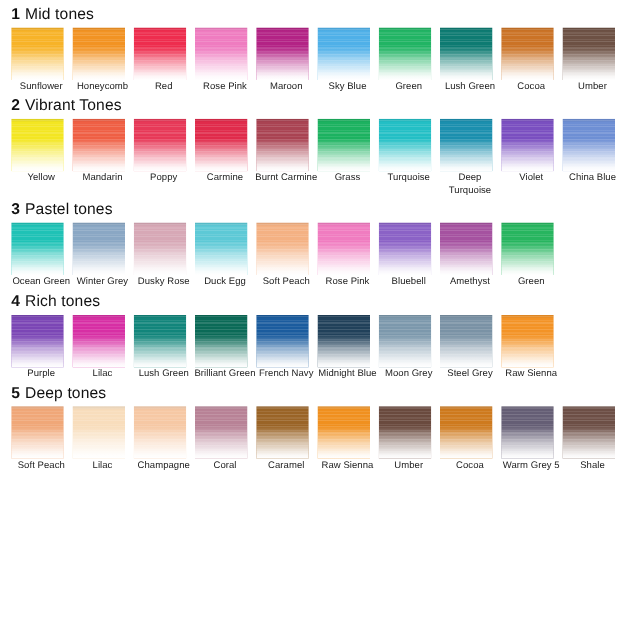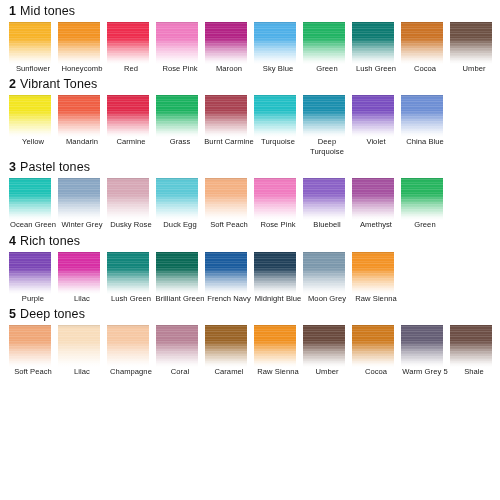--- a/index.html
+++ b/index.html
@@ -226,44 +226,53 @@
           <div class="swatch">
             <div class="body" style="background: rgb(239, 95, 68);"></div>
             <div class="edge"></div>
             <div class="tex"></div>
             <div class="fade"></div>
           </div>
           <div class="swatch-label">Mandarin</div>
         </div>
         <div class="swatch-cell">
           <div class="swatch">
+            <div class="body" style="background: rgb(231, 57, 88);"></div>
+            <div class="edge"></div>
+            <div class="tex"></div>
+            <div class="fade"></div>
+          </div>
+          <div class="swatch-label">Poppy</div>
+        </div>
+        <div class="swatch-cell">
+          <div class="swatch">
             <div class="body" style="background: rgb(224, 43, 75);"></div>
             <div class="edge"></div>
             <div class="tex"></div>
             <div class="fade"></div>
           </div>
           <div class="swatch-label">Carmine</div>
         </div>
         <div class="swatch-cell">
           <div class="swatch">
+            <div class="body" style="background: rgb(169, 67, 82);"></div>
+            <div class="edge"></div>
+            <div class="tex"></div>
+            <div class="fade"></div>
+          </div>
+          <div class="swatch-label">Burnt Carmine</div>
+        </div>
+        <div class="swatch-cell">
+          <div class="swatch">
             <div class="body" style="background: rgb(28, 178, 96);"></div>
             <div class="edge"></div>
             <div class="tex"></div>
             <div class="fade"></div>
           </div>
           <div class="swatch-label">Grass</div>
-        </div>
-        <div class="swatch-cell">
-          <div class="swatch">
-            <div class="body" style="background: rgb(169, 67, 82);"></div>
-            <div class="edge"></div>
-            <div class="tex"></div>
-            <div class="fade"></div>
-          </div>
-          <div class="swatch-label">Burnt Carmine</div>
         </div>
         <div class="swatch-cell">
           <div class="swatch">
             <div class="body" style="background: rgb(35, 191, 197);"></div>
             <div class="edge"></div>
             <div class="tex"></div>
             <div class="fade"></div>
           </div>
           <div class="swatch-label">Turquoise</div>
         </div>
@@ -449,20 +458,29 @@
           <div class="swatch">
             <div class="body" style="background: rgb(124, 152, 172);"></div>
             <div class="edge"></div>
             <div class="tex"></div>
             <div class="fade"></div>
           </div>
           <div class="swatch-label">Moon Grey</div>
         </div>
         <div class="swatch-cell">
           <div class="swatch">
+            <div class="body" style="background: rgb(122, 146, 165);"></div>
+            <div class="edge"></div>
+            <div class="tex"></div>
+            <div class="fade"></div>
+          </div>
+          <div class="swatch-label">Steel Grey</div>
+        </div>
+        <div class="swatch-cell">
+          <div class="swatch">
             <div class="body" style="background: rgb(243, 147, 38);"></div>
             <div class="edge"></div>
             <div class="tex"></div>
             <div class="fade"></div>
           </div>
           <div class="swatch-label">Raw Sienna</div>
         </div>
       </div>
     </div>
     <div class="section">

